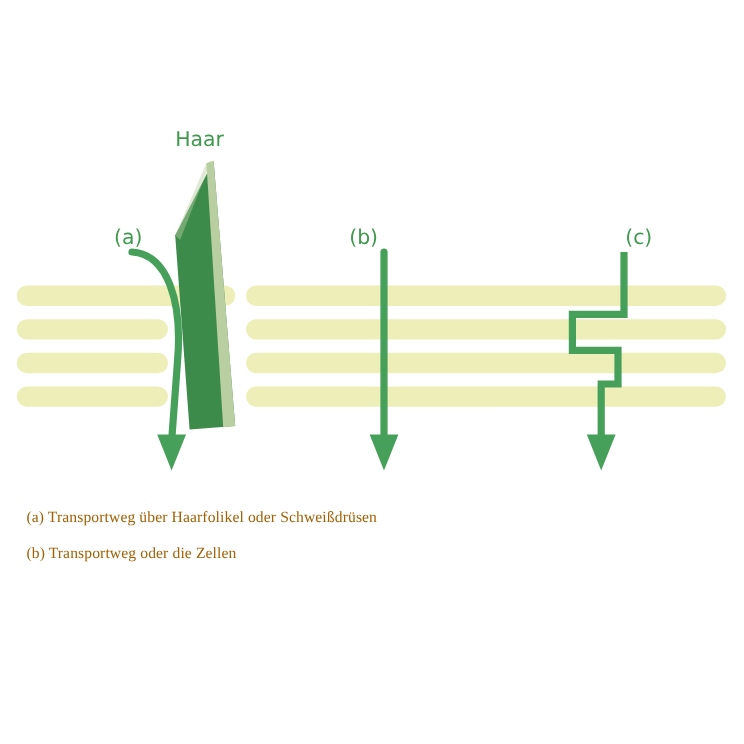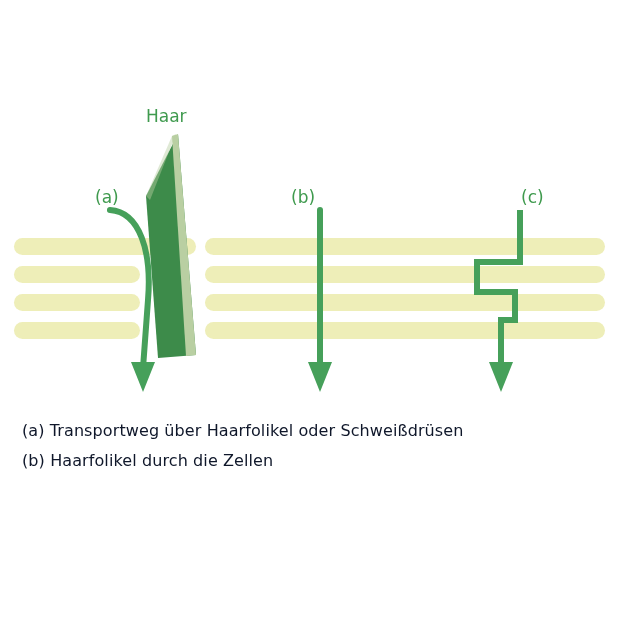--- a/index.html
+++ b/index.html
@@ -25,25 +25,26 @@
     width: 620px;
     height: 620px;
   }
   .legend {
     position: absolute;
     left: 22px;
     top: 416px;
     width: 580px;
   }
   .legend-line {
-    font-size: 16px;
-    color: #0f172a;
+    font-size: 13px;
+    color: #a16207;
     line-height: 30px;
     white-space: nowrap;
     letter-spacing: 0.1px;
+    font-family: Liberation Serif, serif;
   }
 </style>
 </head>
 <body>
 
 <div id="diagram">
 
   <svg class="svg-layer" viewBox="0 0 620 620" xmlns="http://www.w3.org/2000/svg">
 
     <g>
@@ -85,16 +86,16 @@
 
   <svg class="svg-layer" viewBox="0 0 620 620" xmlns="http://www.w3.org/2000/svg">
     <text x="146" y="122" font-family="DejaVu Sans, sans-serif" font-size="17" fill="#3f9a4e">Haar</text>
     <text x="95" y="203" font-family="DejaVu Sans, sans-serif" font-size="17" fill="#3f9a4e">(a)</text>
     <text x="291" y="203" font-family="DejaVu Sans, sans-serif" font-size="17" fill="#3f9a4e">(b)</text>
     <text x="521" y="203" font-family="DejaVu Sans, sans-serif" font-size="17" fill="#3f9a4e">(c)</text>
   </svg>
 
   <div class="legend">
     <div class="legend-line">(a) Transportweg über Haarfolikel oder Schweißdrüsen</div>
-    <div class="legend-line">(b) Haarfolikel durch die Zellen</div>
+    <div class="legend-line">(b) Transportweg oder die Zellen</div>
   </div>
 
 </div>
 
 </body></html>

